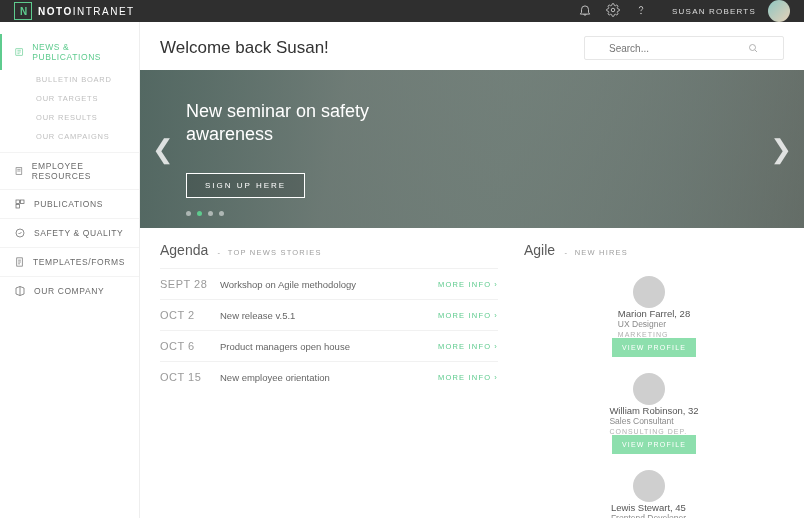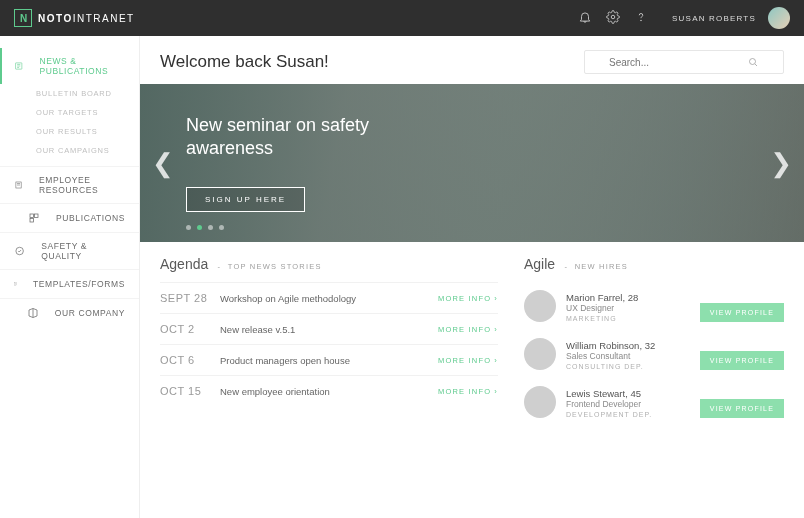--- a/index.html
+++ b/index.html
@@ -17,21 +17,21 @@
 .topbar-icons svg { width: 14px; height: 14px; stroke: #cfcfcf; fill: none; stroke-width: 1.5; }
 .topbar-user { display: flex; align-items: center; gap: 12px; margin-left: 10px; }
 .topbar-user-name { font-size: 8px; letter-spacing: 1.2px; color: #ddd; }
 .avatar-top { width: 22px; height: 22px; border-radius: 50%; background: linear-gradient(135deg,#8ec7c2,#e6d0b7); }
 
 
 .body { flex: 1; display: flex; background: #fff; }
 
 
 .sidebar { width: 140px; background: #fff; border-right: 1px solid #eee; padding: 12px 0 0 0; font-size: 8.5px; letter-spacing: 0.6px; color: #555; }
-.nav-item { display: flex; align-items: center; gap: 16px; padding: 8px 14px; cursor: pointer; color: #6a6a6a; justify-content: flex-end; }
+.nav-item { display: flex; align-items: center; gap: 8px; padding: 8px 14px; cursor: pointer; color: #6a6a6a; }
 .nav-item.active { color: #5ecb8e; border-left: 2px solid #5ecb8e; padding-left: 12px; }
 .nav-item svg { width: 12px; height: 12px; stroke: currentColor; fill: none; stroke-width: 1.5; }
 .nav-sub { padding: 0 0 6px 36px; }
 .nav-sub-item { font-size: 7.5px; color: #bfbfbf; padding: 5px 0; cursor: pointer; letter-spacing: .8px; }
 .nav-section { border-top: 1px solid #f3f3f3; }
 
 
 .main { flex: 1; display: flex; flex-direction: column; overflow: hidden; }
 .main-head { display: flex; align-items: center; padding: 14px 20px 10px 20px; gap: 15px; }
 .welcome { font-size: 17px; font-weight: 300; color: #333; }
@@ -57,21 +57,21 @@
 .section-sub { font-size: 7.5px; letter-spacing: 1.2px; color: #a0a0a0; margin-left: 6px; }
 .section-head { display: flex; align-items: baseline; margin-bottom: 10px; }
 
 .agenda-item { display: flex; align-items: center; padding: 9px 0; border-top: 1px solid #f1f1f1; }
 .agenda-item:first-of-type { border-top: 1px solid #f1f1f1; }
 .agenda-date { width: 60px; font-size: 11px; font-weight: 400; color: #9a9a9a; letter-spacing: .5px; }
 .agenda-title { flex: 1; font-size: 9.5px; color: #666; }
 .more-info { color: #5ecb8e; font-size: 7.5px; letter-spacing: 1.2px; display: flex; align-items: center; gap: 3px; cursor: pointer; }
 .view-all { text-align: center; color: #5ecb8e; font-size: 8px; letter-spacing: 1.2px; padding: 10px 0 0 0; cursor: pointer; }
 
-.person { display: flex; align-items: flex-end; padding: 8px 0; }
+.person { display: flex; align-items: center; padding: 8px 0; flex-direction: column; }
 .person-av { width: 32px; height: 32px; border-radius: 50%; background: #cfcfcf; margin-right: 10px; flex-shrink: 0; }
 .person-info { flex: 1; }
 .person-name { font-size: 9.5px; color: #555; }
 .person-role { font-size: 8.5px; color: #8a8a8a; }
 .person-dep { font-size: 7px; letter-spacing: 1px; color: #b0b0b0; margin-top: 2px; }
 .view-profile { background: #8ddfad; color: #fff; font-size: 7px; letter-spacing: 1.2px; padding: 6px 10px; cursor: pointer; }
 </style>
 </head>
 <body>
 

